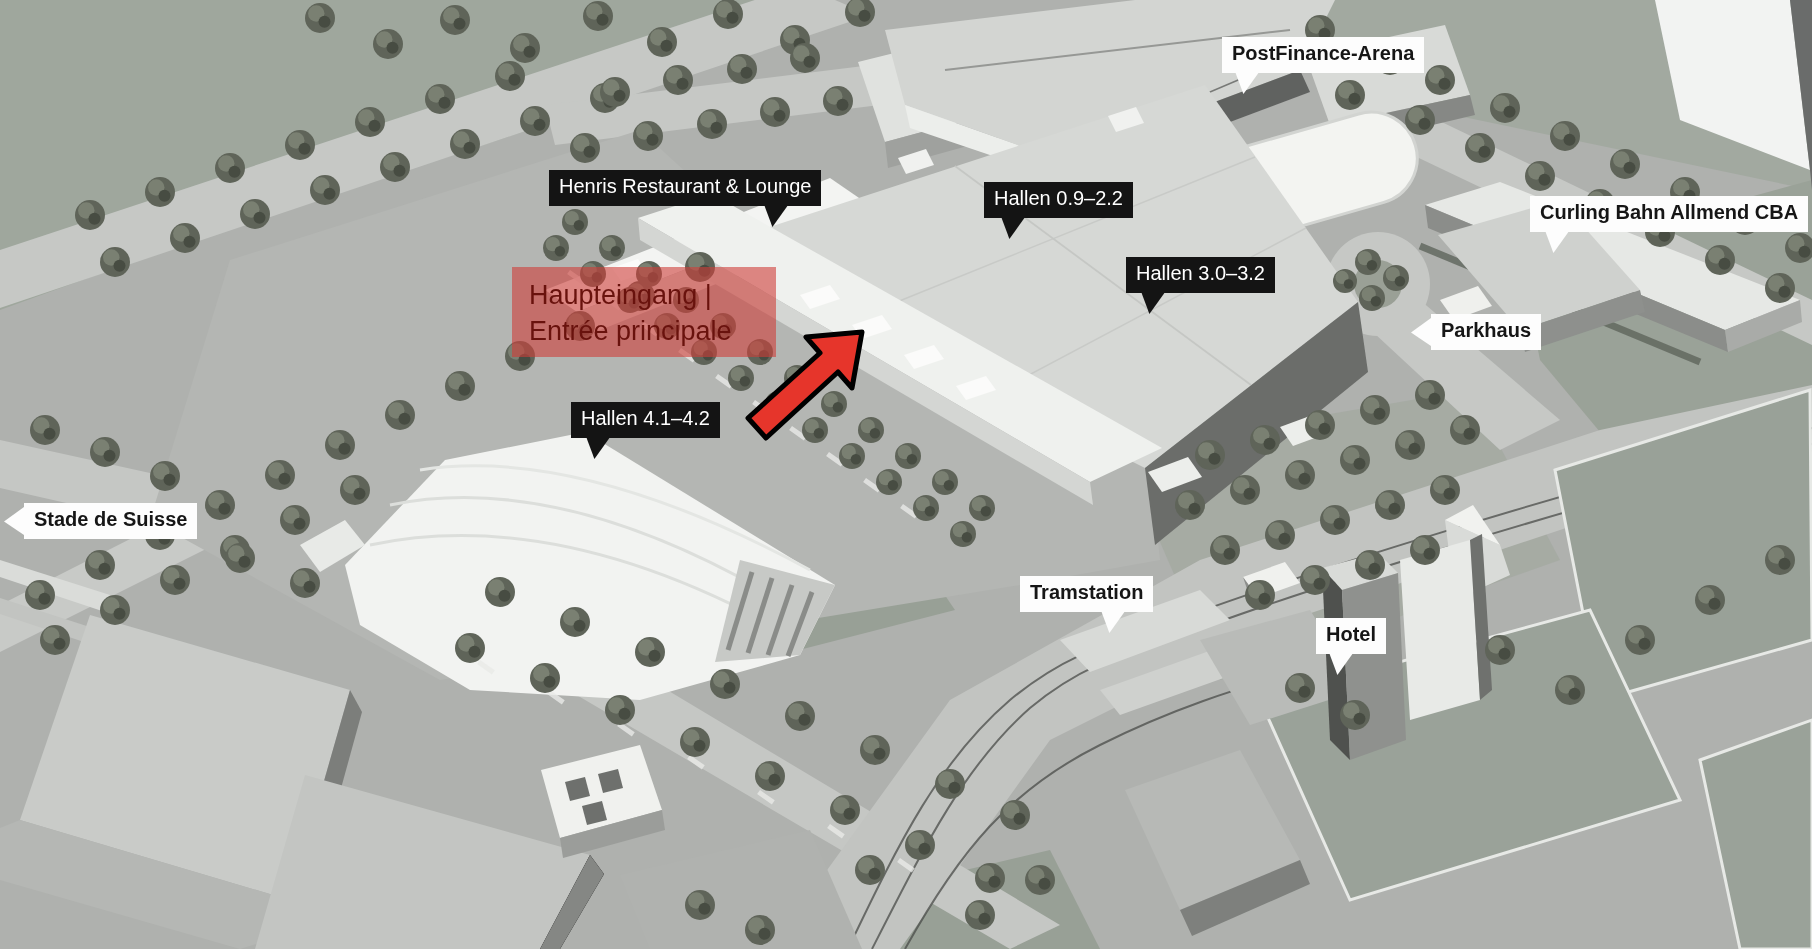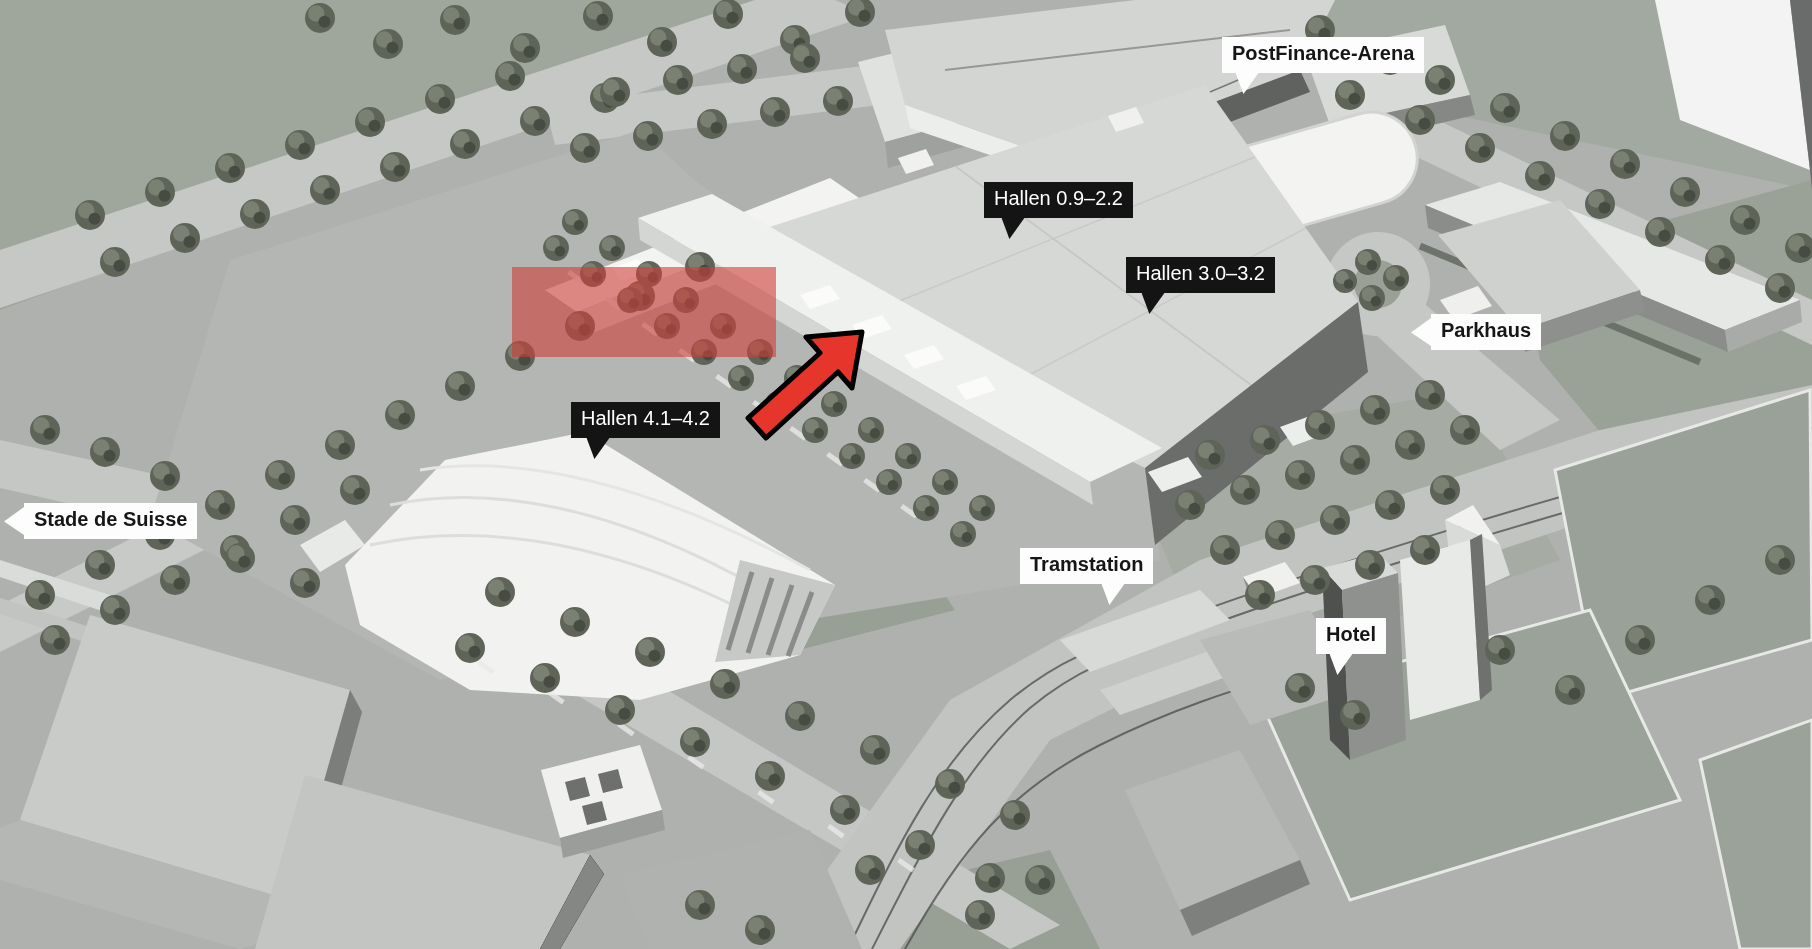--- a/index.html
+++ b/index.html
@@ -951,23 +951,27 @@
           <circle cx="870" cy="870" r="15" fill="#5f6459"></circle>
           <circle cx="866.25" cy="865.5" r="8.25" fill="#7a8072"></circle>
           <circle cx="874.5" cy="873.75" r="6" fill="#474c42"></circle>
         </g>
       </g>
 
   <polygon points="748,418 820,353 806,337 862,332 852,388 838,372 766,438" fill="#e6352b" stroke="#000" stroke-width="5" stroke-linejoin="round"></polygon>
 </svg>
 
   <div class="entrance-box" style="background: rgba(206, 62, 57, 0.6); color: rgb(105, 18, 13);">
+    <div>Haupteingang |</div>
+    <div>Entrée principale</div>
   </div>
 
+  <div class="tag dark tail-b" style="left:549px;top:170px;--tx:212px">Henris Restaurant &amp; Lounge</div>
   <div class="tag light tail-b" style="left:1222px;top:37px;--tx:10px">PostFinance-Arena</div>
   <div class="tag dark tail-b" style="left:984px;top:182px;--tx:14px">Hallen 0.9–2.2</div>
   <div class="tag dark tail-b" style="left:1126px;top:257px;--tx:12px">Hallen 3.0–3.2</div>
+  <div class="tag light tail-b" style="left:1530px;top:196px;--tx:12px">Curling Bahn Allmend CBA</div>
   <div class="tag light tail-l" style="left:1431px;top:314px">Parkhaus</div>
   <div class="tag light tail-l" style="left:24px;top:503px">Stade de Suisse</div>
   <div class="tag dark tail-b" style="left:571px;top:402px;--tx:12px">Hallen 4.1–4.2</div>
-  <div class="tag light tail-b" style="left:1020px;top:548px;--tx:78px">Tramstation</div>
+  <div class="tag light tail-b" style="left:1020px;top:576px;--tx:78px">Tramstation</div>
   <div class="tag light tail-b" style="left:1316px;top:618px;--tx:10px">Hotel</div>
 </div>
 
 </body></html>

